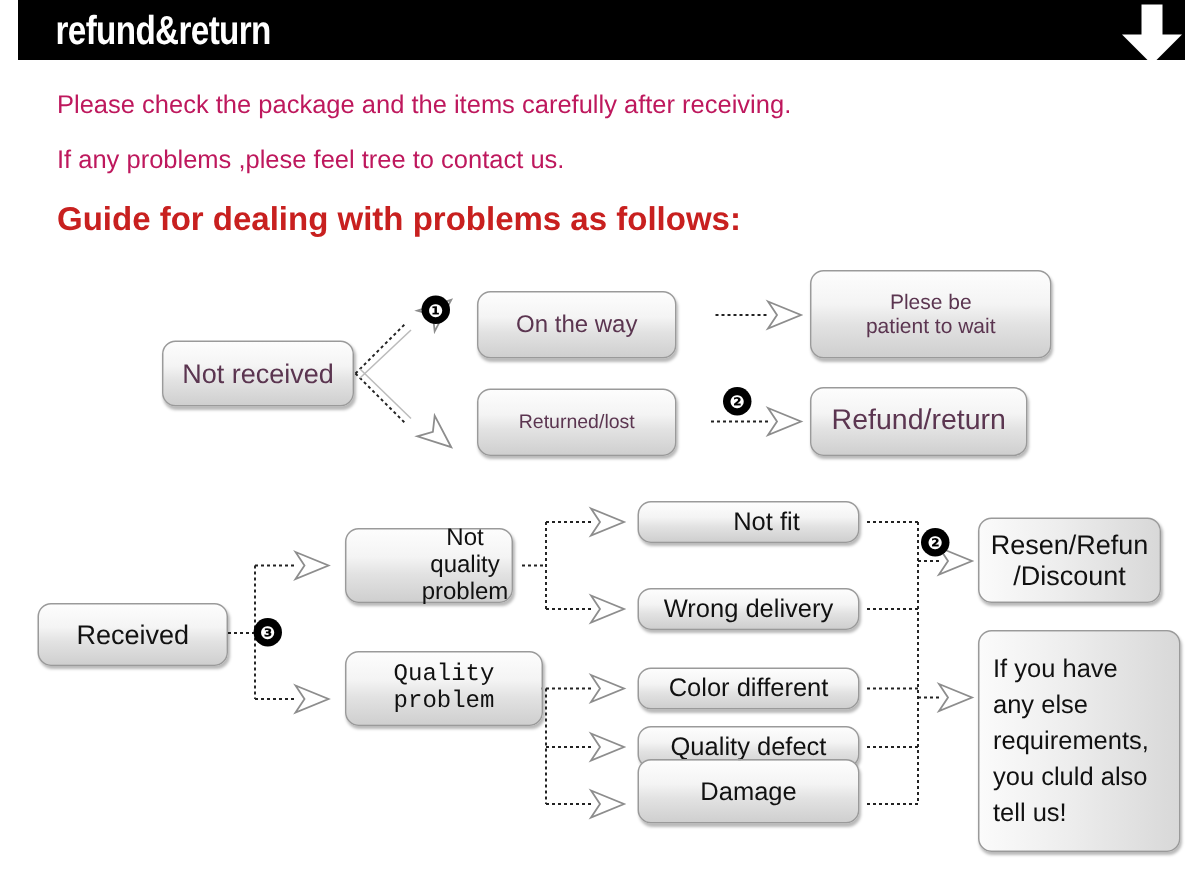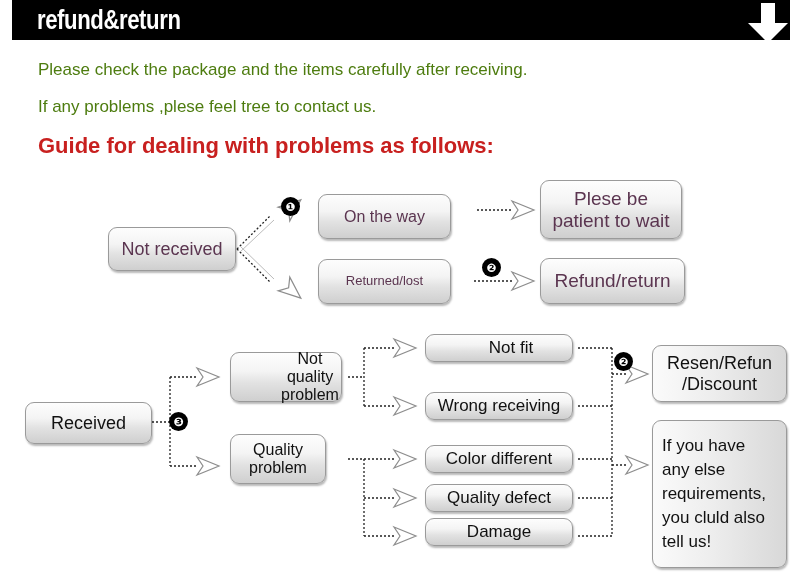--- a/index.html
+++ b/index.html
@@ -22,21 +22,21 @@
     position:absolute;left:25px;top:6px;
     color:#ffffff;
     font-family:"Liberation Sans Narrow","Liberation Sans","DejaVu Sans Condensed",sans-serif;
     font-size:27px;font-weight:bold;letter-spacing:-0.5px;
     transform:scaleX(0.82);transform-origin:left center;
     white-space:nowrap;line-height:28px;
   }
   .header-arrow{position:absolute;left:733px;top:2px;width:46px;height:42px;}
 
   
-  .intro{position:absolute;left:26px;font-size:17px;color:#4d7c0f;white-space:nowrap;}
+  .intro{position:absolute;left:26px;font-size:17px;color:#be185d;white-space:nowrap;}
   .intro.l1{top:60px;}
   .intro.l2{top:97px;}
   .guide{
     position:absolute;left:26px;top:133px;
     font-size:22px;font-weight:bold;color:#c8201f;white-space:nowrap;
   }
 
   
   .box{
     position:absolute;
@@ -181,49 +181,49 @@
         </g>
     </g>
   </svg>
 
   <div class="box purple" style="left:96px;top:227px;width:128px;height:44px;font-size:18px;">Not received</div>
 
   <div class="box purple" style="left:306px;top:194px;width:133px;height:45px;font-size:16px;">On the way</div>
 
   <div class="box purple" style="left:306px;top:259px;width:133px;height:45px;font-size:13px;">Returned/lost</div>
 
-  <div class="box purple" style="left:528px;top:180px;width:142px;height:59px;font-size:19px;">Plese be
+  <div class="box purple" style="left:528px;top:180px;width:161px;height:59px;font-size:14px;">Plese be
 patient to wait</div>
 
   <div class="box purple" style="left:528px;top:258px;width:145px;height:46px;font-size:19px;">Refund/return</div>
 
   <div class="badge" style="left:269px;top:197px;">❶</div>
   <div class="badge" style="left:470px;top:258px;">❷</div>
 
   <div class="box dark" style="left:13px;top:402px;width:127px;height:42px;font-size:18px;">Received</div>
 
   <div class="badge" style="left:157px;top:412px;">❸</div>
 
   <div class="box dark" style="left:218px;top:352px;width:112px;height:50px;font-size:16px;padding-left:48px;">Not quality
 problem</div>
 
-  <div class="box dark" style="left:218px;top:434px;width:96px;height:50px;font-size:16px;">Quality
+  <div class="box dark" style="left:218px;top:434px;width:132px;height:50px;font-size:16px;font-family:Liberation Mono, monospace;">Quality
 problem</div>
 
   <div class="box dark" style="left:413px;top:334px;width:148px;height:28px;font-size:17px;padding-left:24px;">Not fit</div>
 
-  <div class="box dark" style="left:413px;top:392px;width:148px;height:28px;font-size:17px;">Wrong receiving</div>
+  <div class="box dark" style="left:413px;top:392px;width:148px;height:28px;font-size:17px;">Wrong delivery</div>
 
   <div class="box dark" style="left:413px;top:445px;width:148px;height:28px;font-size:17px;">Color different</div>
 
   <div class="box dark" style="left:413px;top:484px;width:148px;height:28px;font-size:17px;">Quality defect</div>
 
-  <div class="box dark" style="left:413px;top:518px;width:148px;height:28px;font-size:17px;">Damage</div>
-
-  <div class="box dark lr" style="left:640px;top:345px;width:135px;height:57px;font-size:18px;">Resen/Refun
+  <div class="box dark" style="left:413px;top:506px;width:148px;height:43px;font-size:17px;">Damage</div>
+
+  <div class="box dark lr" style="left:640px;top:345px;width:122px;height:57px;font-size:18px;">Resen/Refun
 /Discount</div>
 
   <div class="badge" style="left:602px;top:352px;">❷</div>
 
   <div class="box dark lr left-align" style="left:640px;top:420px;width:135px;height:148px;font-size:17px;line-height:1.42;">If you have
 any else
 requirements,
 you cluld also
 tell us!</div>
 

